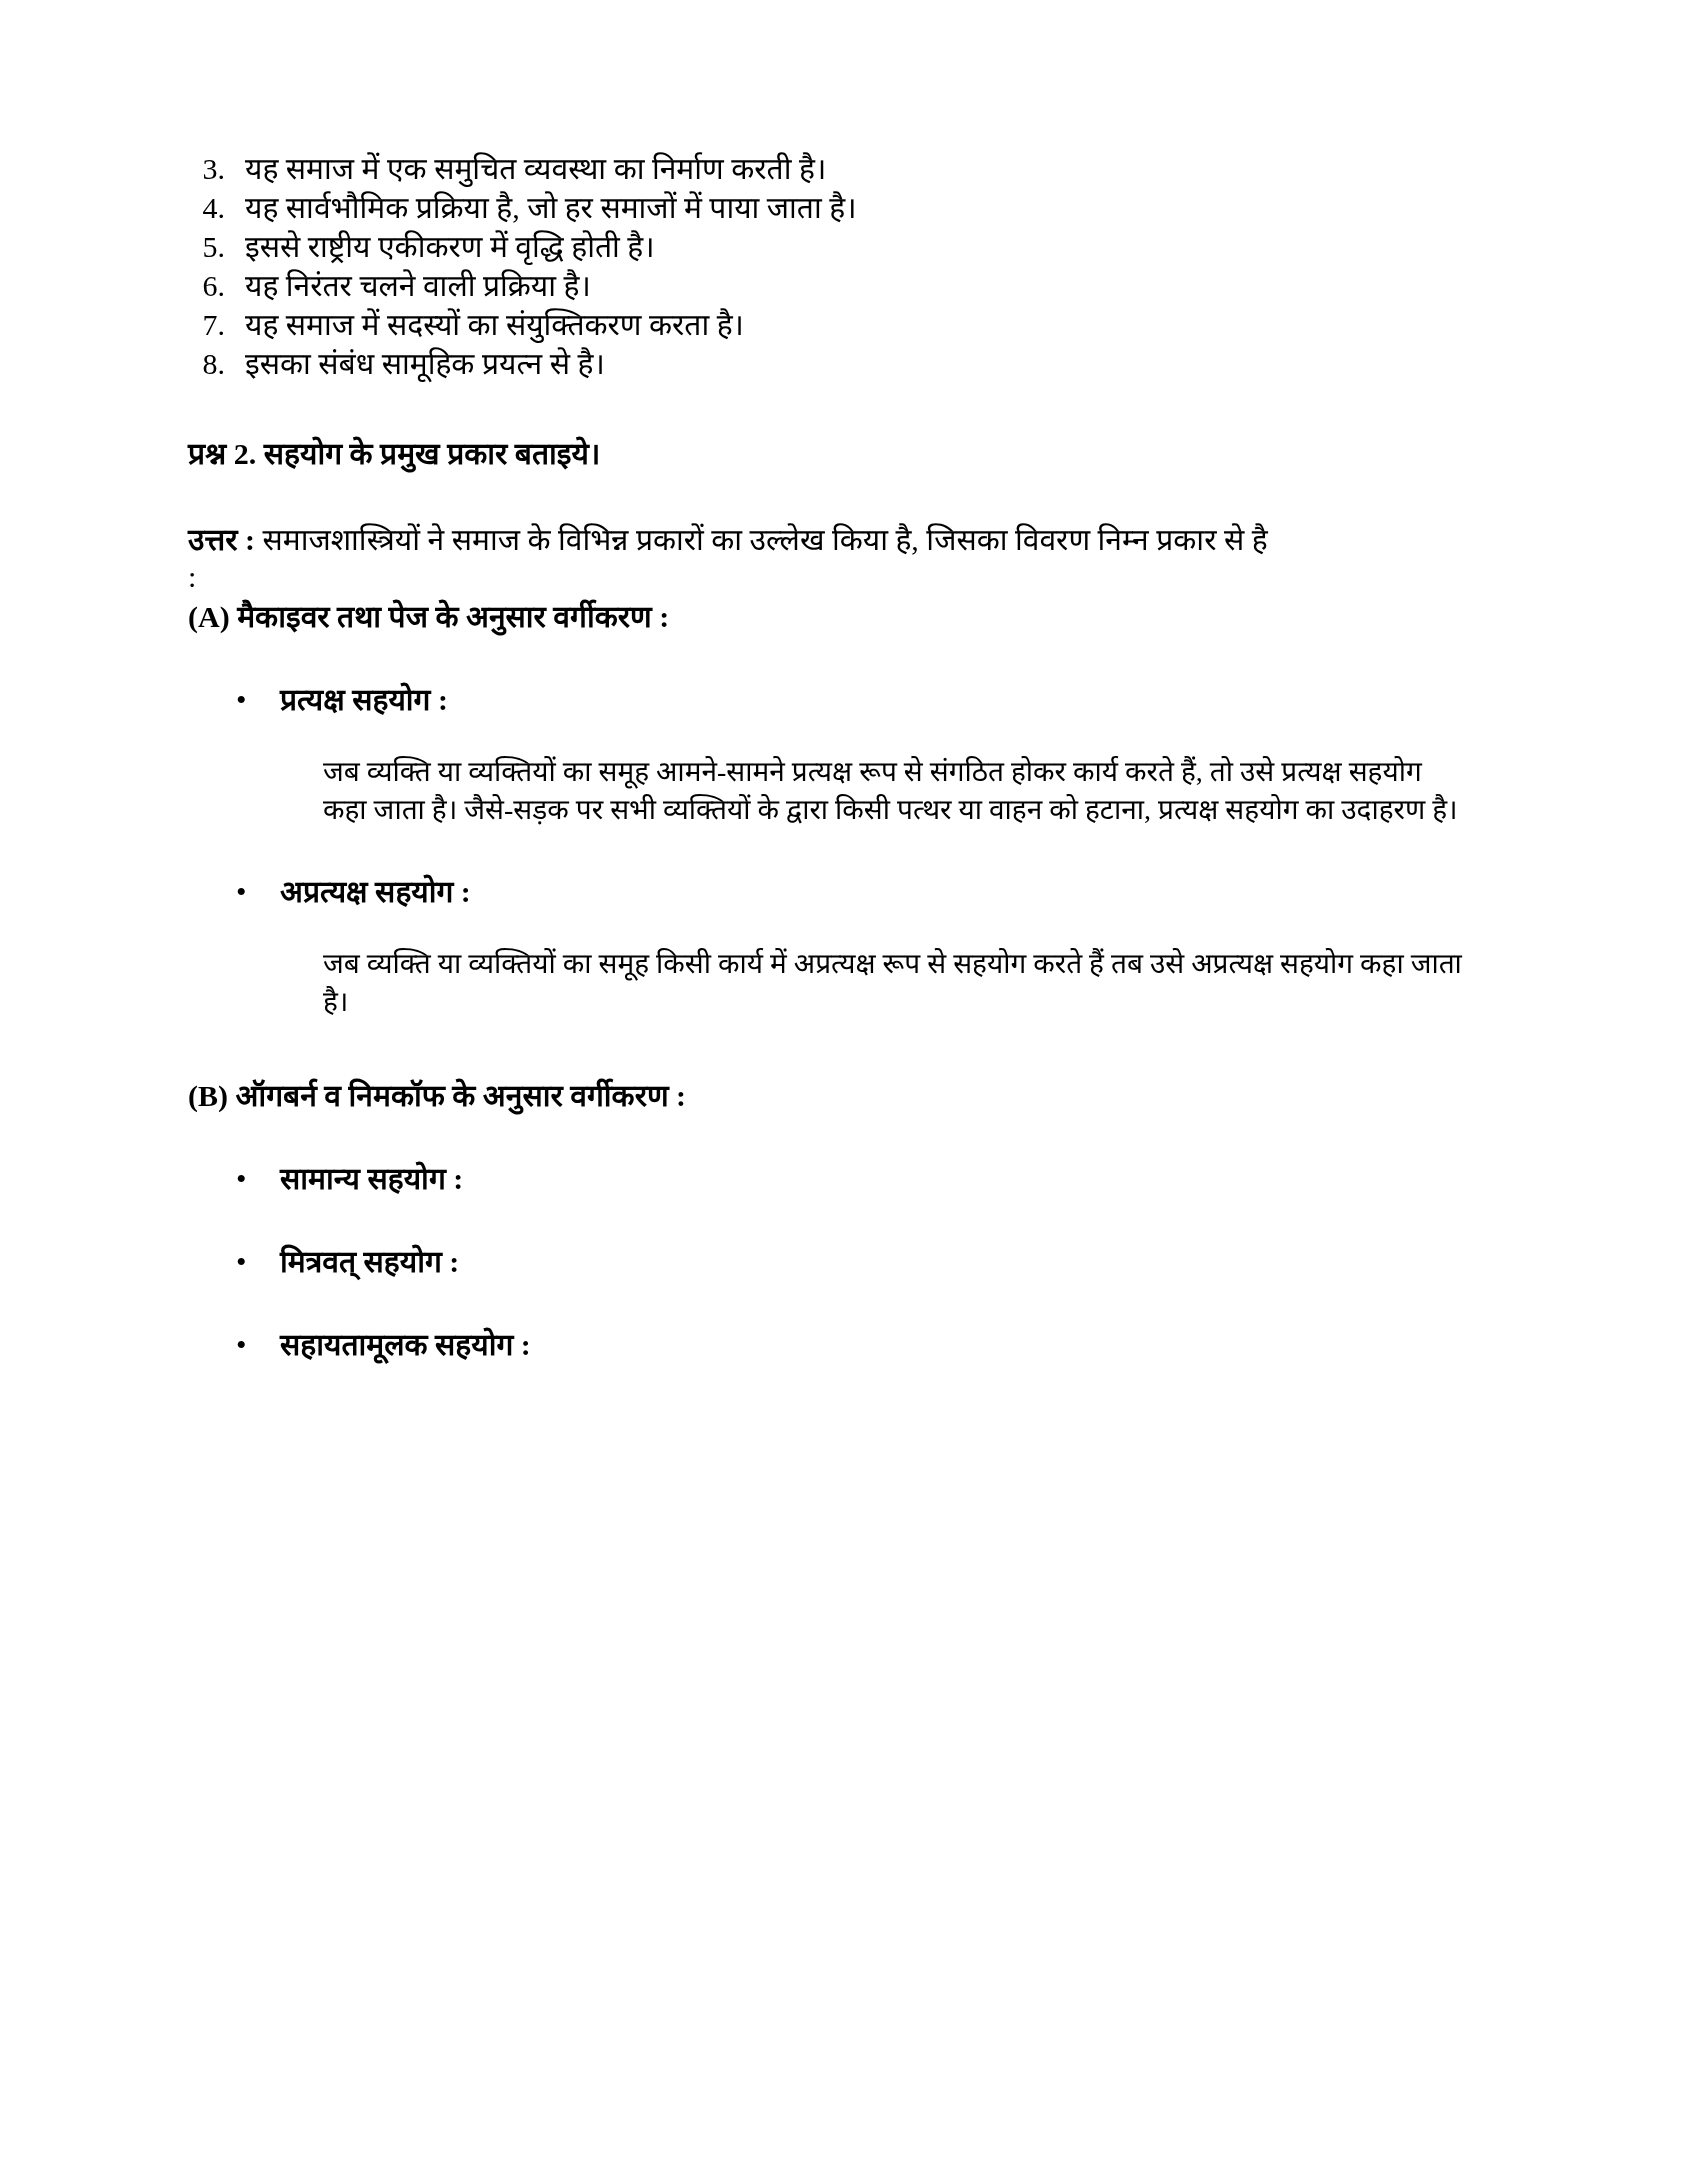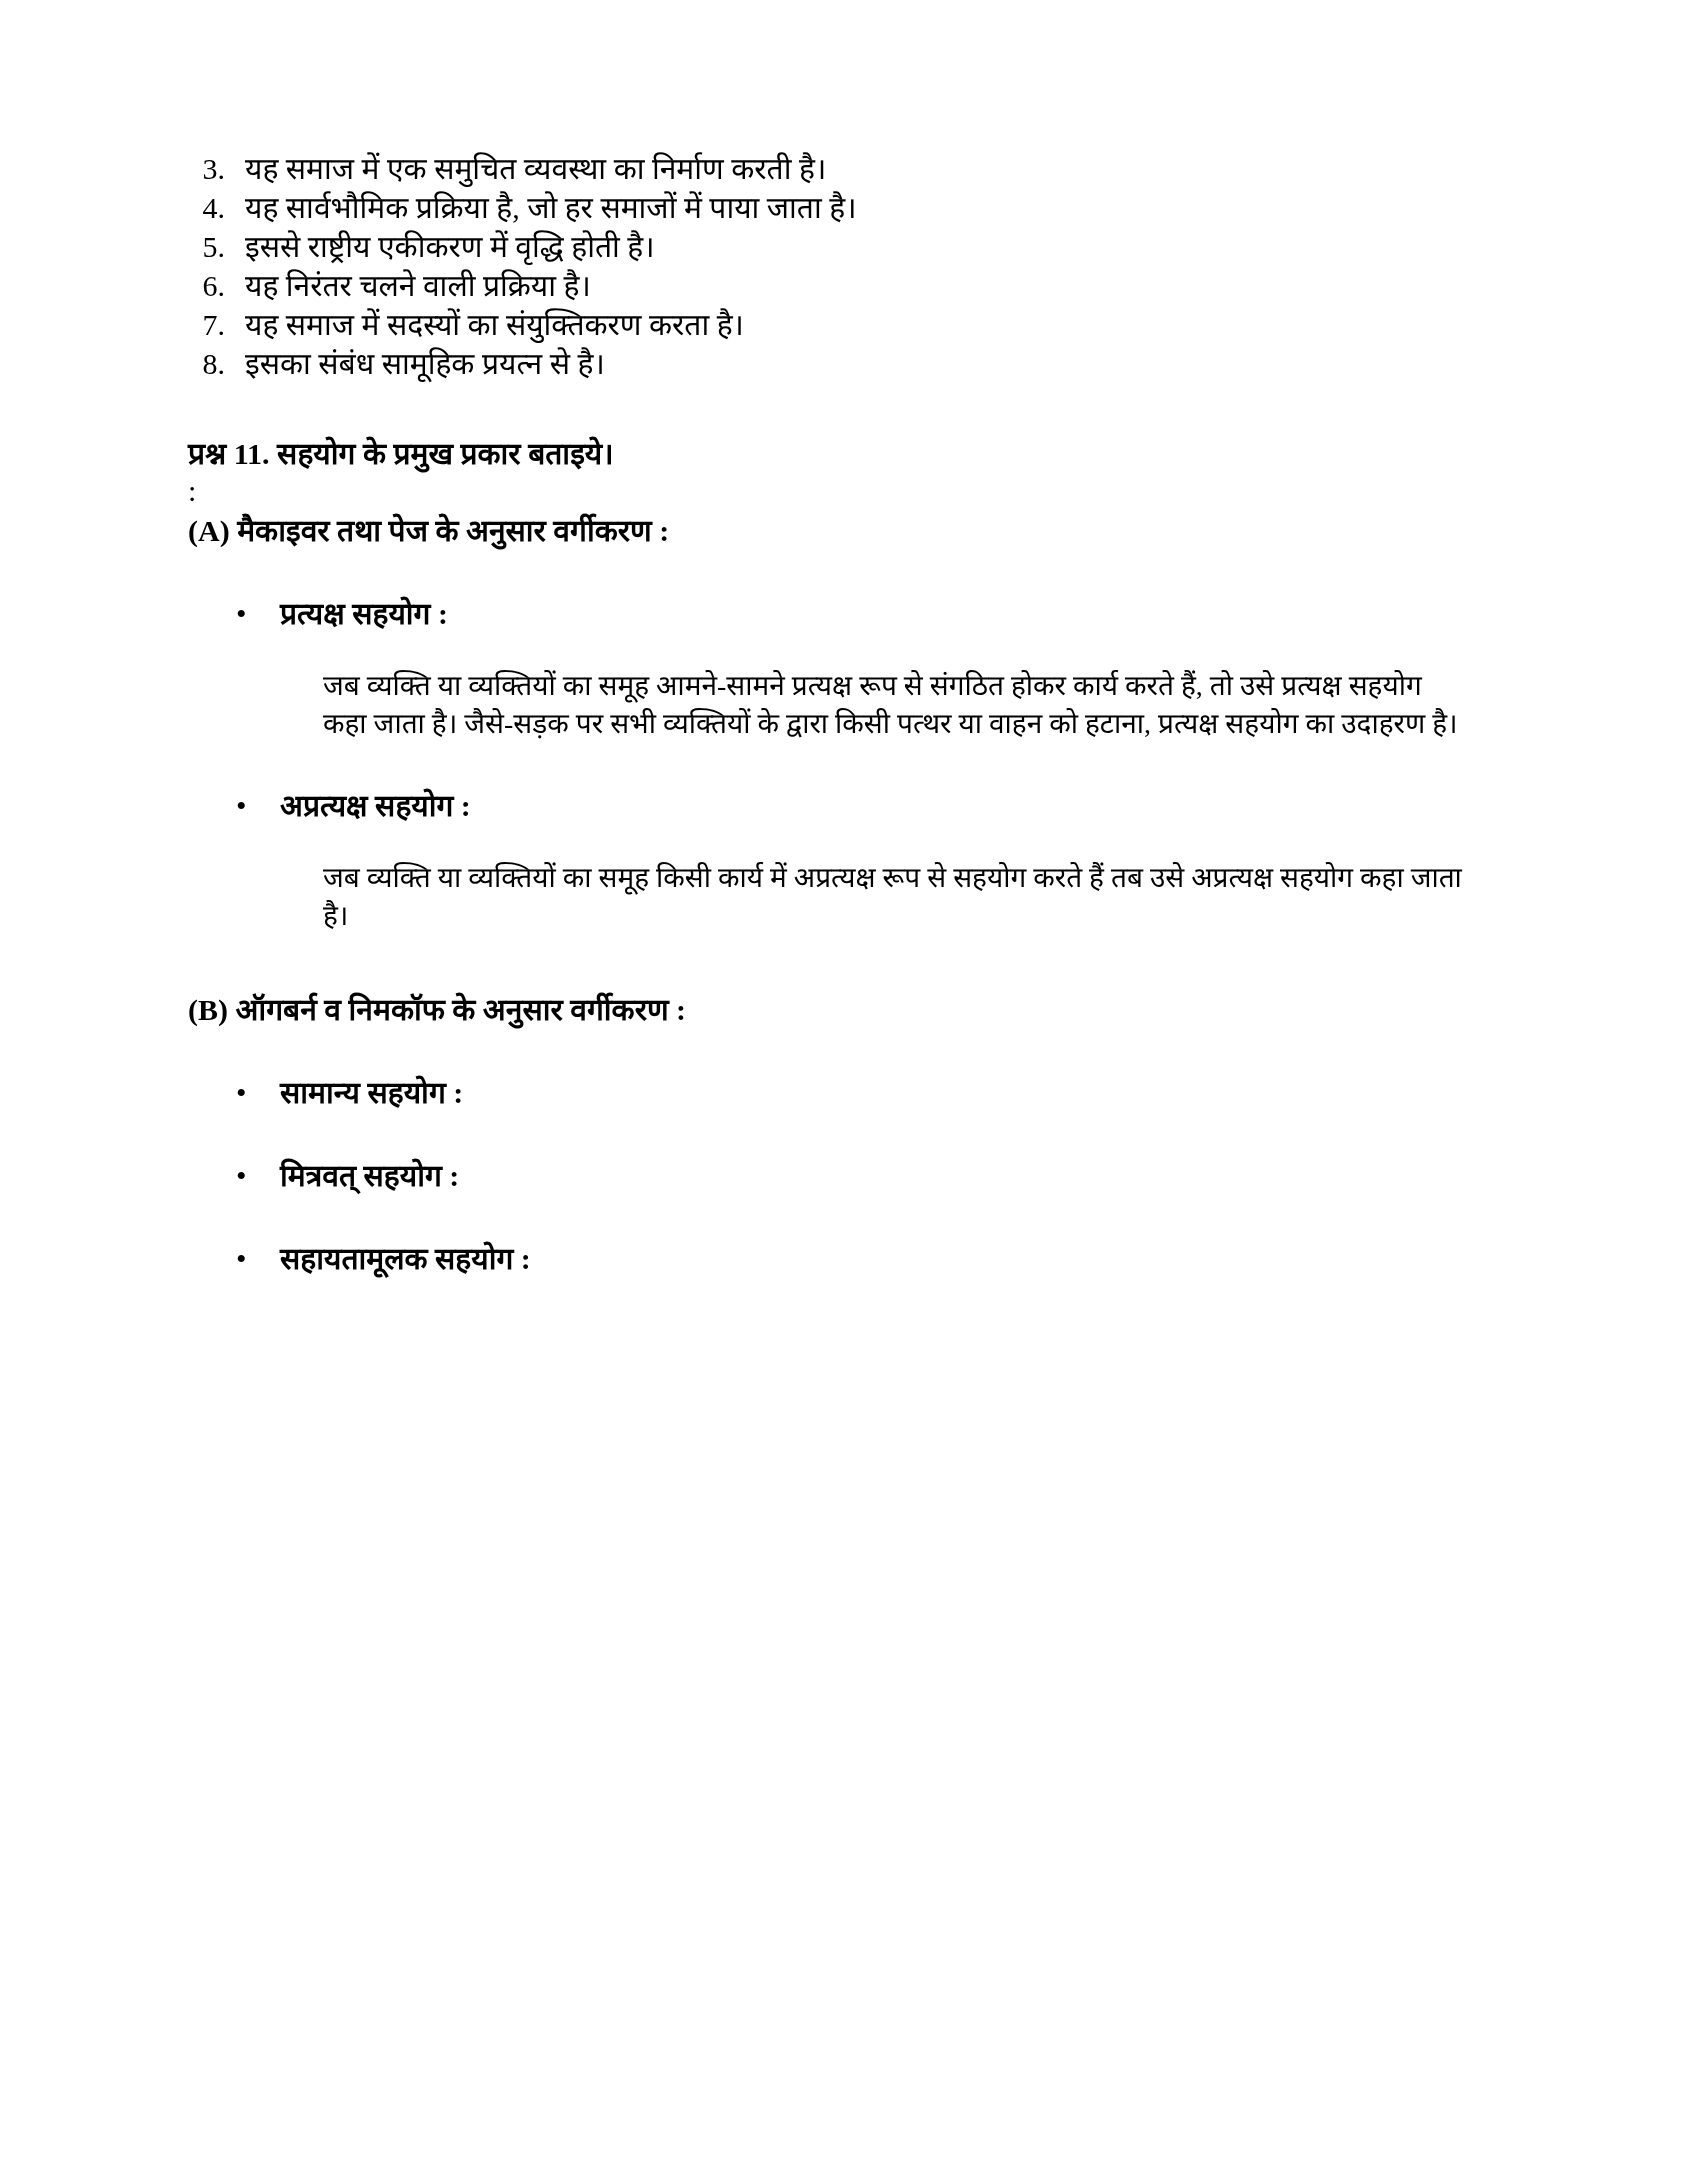--- a/index.html
+++ b/index.html
@@ -137,22 +137,23 @@
       <span class="num-marker">7.</span>
       <span class="num-text">यह समाज में सदस्यों का संयुक्तिकरण करता है।</span>
     </li>
     <li>
       <span class="num-marker">8.</span>
       <span class="num-text">इसका संबंध सामूहिक प्रयत्न से है।</span>
     </li>
   </ol>
 
 
-  <p class="q-heading">प्रश्न 11. सहयोग के प्रमुख प्रकार बताइये।</p>
+  <p class="q-heading">प्रश्न 2. सहयोग के प्रमुख प्रकार बताइये।</p>
 
+  <p class="ans-para"><b>उत्तर :</b><span> समाजशास्त्रियों ने समाज के विभिन्न प्रकारों का उल्लेख किया है, जिसका विवरण निम्न प्रकार से है</span></p>
   <p class="colon-line">:</p>
 
   <p class="group-heading">(A) मैकाइवर तथा पेज के अनुसार वर्गीकरण :</p>
 
   <div class="bullet-block">
     <div class="bullet-item">
       <span class="bullet-dot">•</span>
       <span class="bullet-label">प्रत्यक्ष सहयोग :</span>
     </div>
     <p class="bullet-body">जब व्यक्ति या व्यक्तियों का समूह आमने-सामने प्रत्यक्ष रूप से संगठित होकर कार्य करते हैं, तो उसे प्रत्यक्ष सहयोग कहा जाता है। जैसे-सड़क पर सभी व्यक्तियों के द्वारा किसी पत्थर या वाहन को हटाना, प्रत्यक्ष सहयोग का उदाहरण है।</p>

